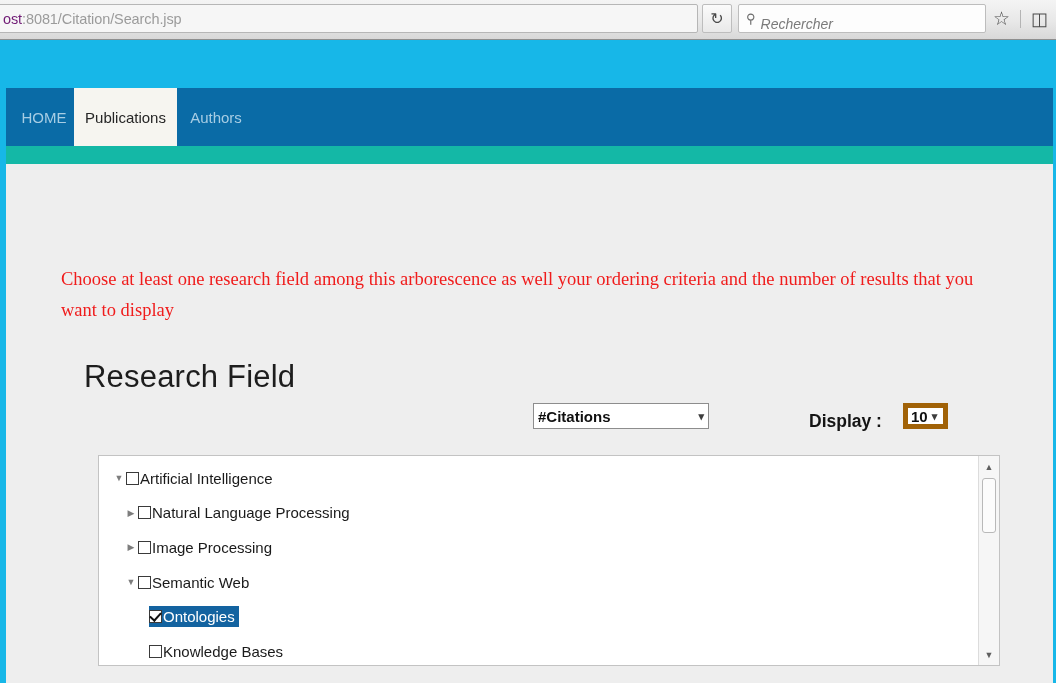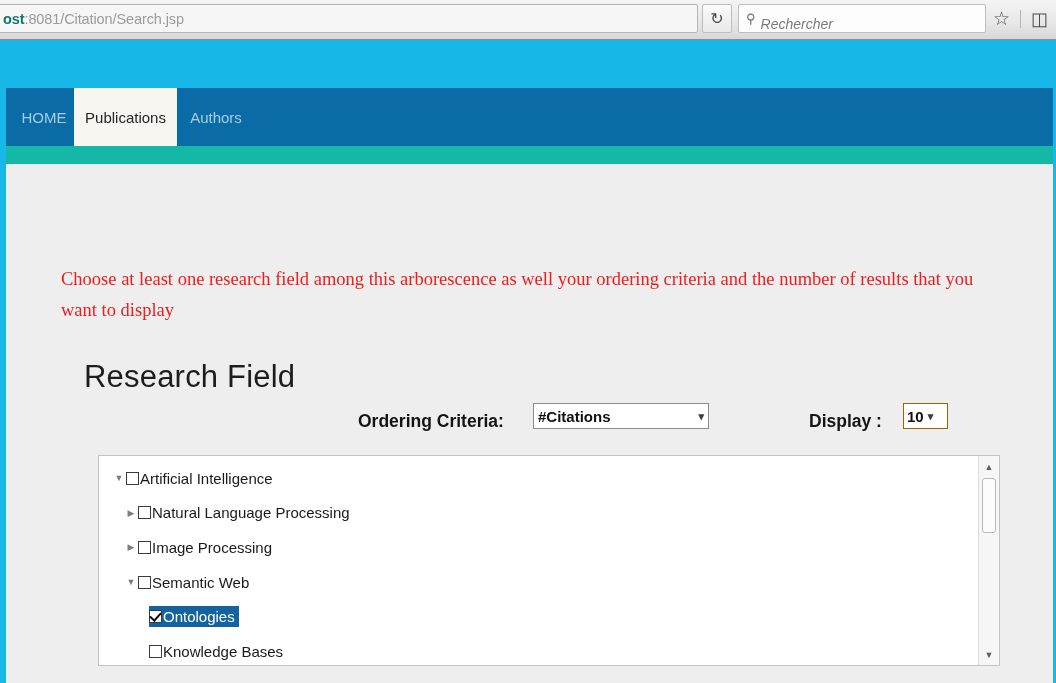--- a/index.html
+++ b/index.html
@@ -40,22 +40,22 @@
     padding-left: 4px;
     overflow: hidden;
   }
   .url-text {
     font-size: 14.5px;
     color: #9b9b9b;
     white-space: nowrap;
     letter-spacing: -0.1px;
   }
   .url-text .host {
-    color: #0f766e;
-    font-weight: bold;
+    color: #701a75;
+    font-weight: normal;
   }
   .reload-btn {
     position: absolute;
     left: 702px; top: 4px;
     width: 30px; height: 29px;
     display: flex;
     align-items: center;
     justify-content: center;
     background: linear-gradient(to bottom,#fbfbfb,#e9e9e9);
     border: 1px solid #bdbdbd;
@@ -218,21 +218,21 @@
     font-size: 17.5px;
     font-weight: bold;
     color: #141414;
   }
   .display-select {
     position: absolute;
     left: 897px; top: 239px;
     width: 45px;
     height: 26px;
     background: #ffffff;
-    border: 1px solid #a16207;
+    border: 5px solid #a16207;
     box-sizing: border-box;
     font-size: 15px;
     font-weight: bold;
     color: #101010;
     display: flex;
     align-items: center;
     padding: 0 3px;
     cursor: pointer;
   }
 
@@ -400,21 +400,20 @@
       </div>
     </div>
 
     <div class="content">
       <div class="content-inner">
 
         <div class="notice">Choose at least one research field among this arborescence as well your ordering criteria and the number of results that you want to display</div>
 
         <div class="section-title">Research Field</div>
 
-        <div class="ordering-label">Ordering Criteria:</div>
         <div class="ordering-select">
           <span class="val">#Citations</span>
           <span class="chev">▾</span>
         </div>
 
         <div class="display-label">Display :</div>
         <div class="display-select">
           <span class="val">10</span>
           <span class="chev">▾</span>
         </div>

